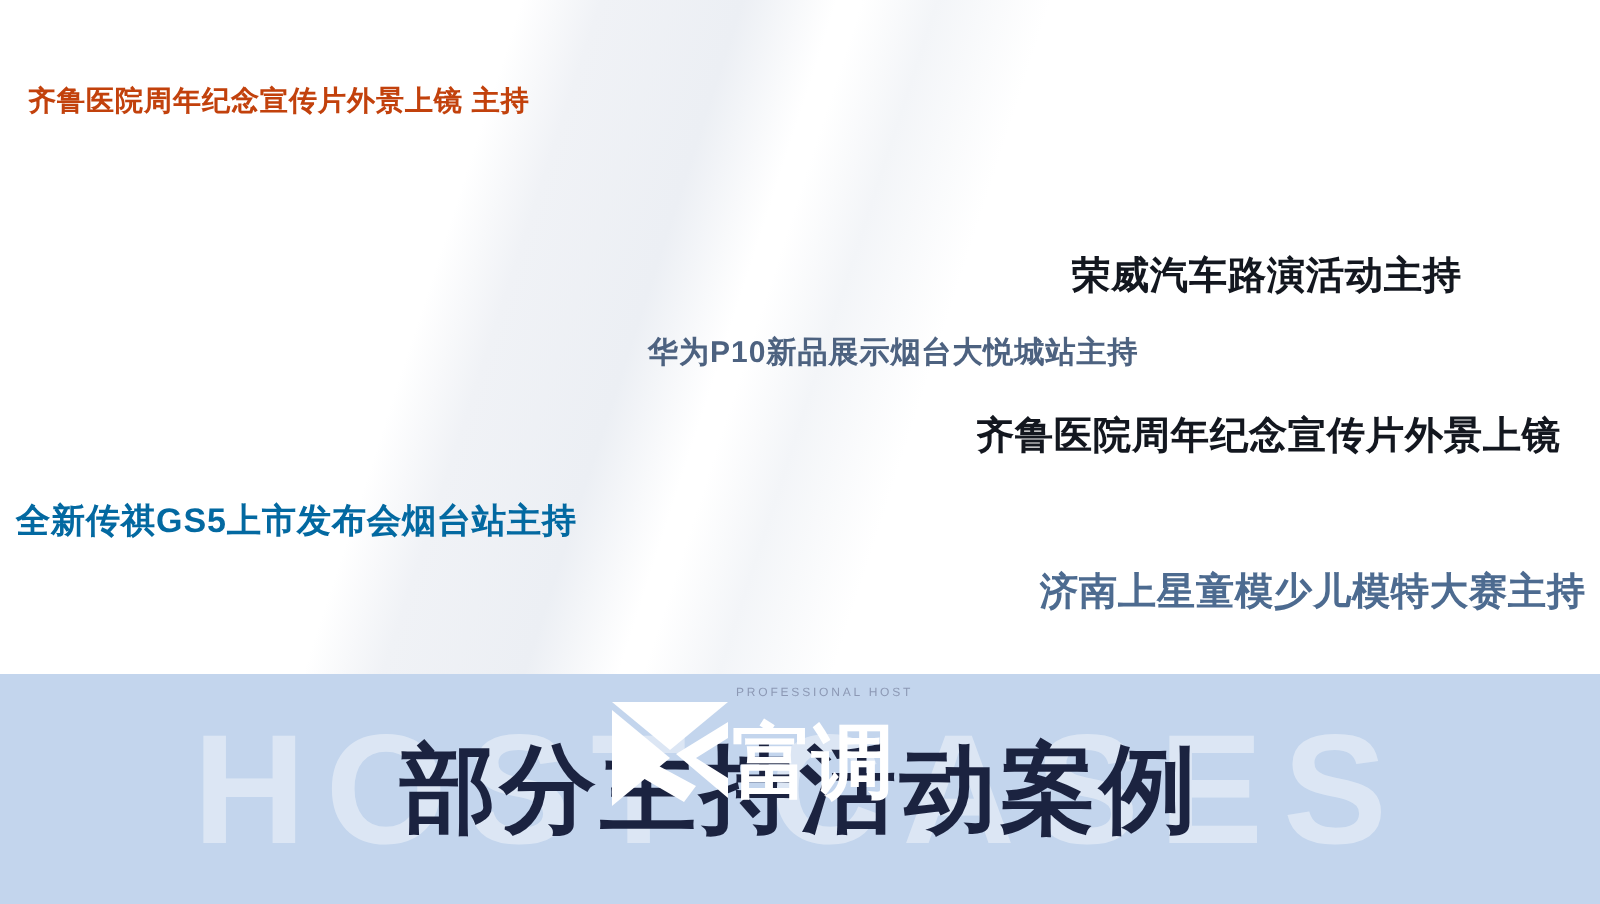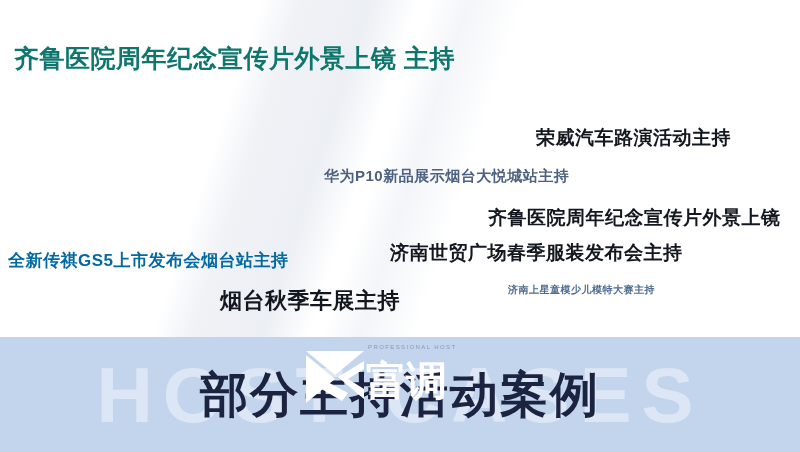--- a/index.html
+++ b/index.html
@@ -127,28 +127,26 @@
 </style>
 </head>
 <body>
 
 <div id="page">
 
   <div id="collage">
     <div class="diag-band"></div>
     <div class="diag-band b2"></div>
 
-    <div class="tagline" style="left: 14px; top: 42px; font-size: 25px; color: #0f766e;">齐鲁医院周年纪念宣传片外景上镜 主持</div>
+    <div class="tagline" style="left: 14px; top: 42px; font-size: 14px; color: #c2410c;">齐鲁医院周年纪念宣传片外景上镜 主持</div>
     <div class="tagline" style="left: 536px; top: 125px; font-size: 19px; color: rgb(19, 23, 31);">荣威汽车路演活动主持</div>
     <div class="tagline" style="left: 324px; top: 167px; font-size: 15px; color: rgb(77, 98, 128);">华为P10新品展示烟台大悦城站主持</div>
     <div class="tagline" style="left: 488px; top: 205px; font-size: 19px; color: rgb(19, 23, 31);">齐鲁医院周年纪念宣传片外景上镜</div>
     <div class="tagline" style="left: 8px; top: 239px; font-size: 17px; color: #0369a1; margin-top: 10px;">全新传祺GS5上市发布会烟台站主持</div>
-    <div class="tagline" style="left: 390px; top: 240px; font-size: 19px; color: rgb(19, 23, 31);">济南世贸广场春季服装发布会主持</div>
-    <div class="tagline" style="left: 220px; top: 286px; font-size: 22px; color: rgb(19, 23, 31);">烟台秋季车展主持</div>
-    <div class="tagline" style="left: 508px; top: 283px; font-size: 10px; color: rgb(77, 107, 144);">济南上星童模少儿模特大赛主持</div>
+    <div class="tagline" style="left: 520px; top: 283px; font-size: 19px; color: rgb(77, 107, 144);">济南上星童模少儿模特大赛主持</div>
   </div>
 
   <div id="banner">
     <div id="banner-watermark">HOST CASES</div>
     <div id="banner-title">部分主持活动案例</div>
   </div>
 
   <div id="logo-overlay">
     <svg id="logo-mark" viewBox="0 0 62 54">
       <polygon points="2,2 60,2 31,26" fill="#ffffff"></polygon>

